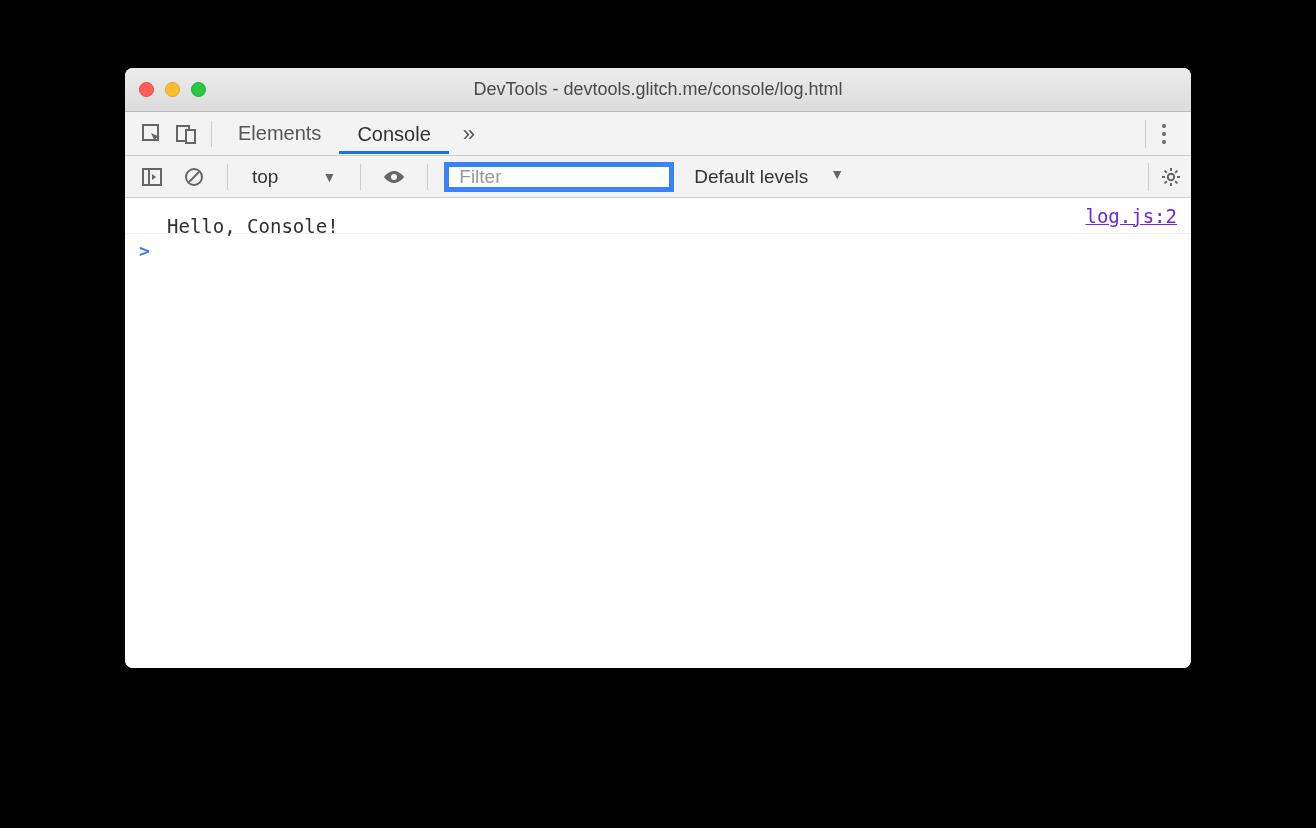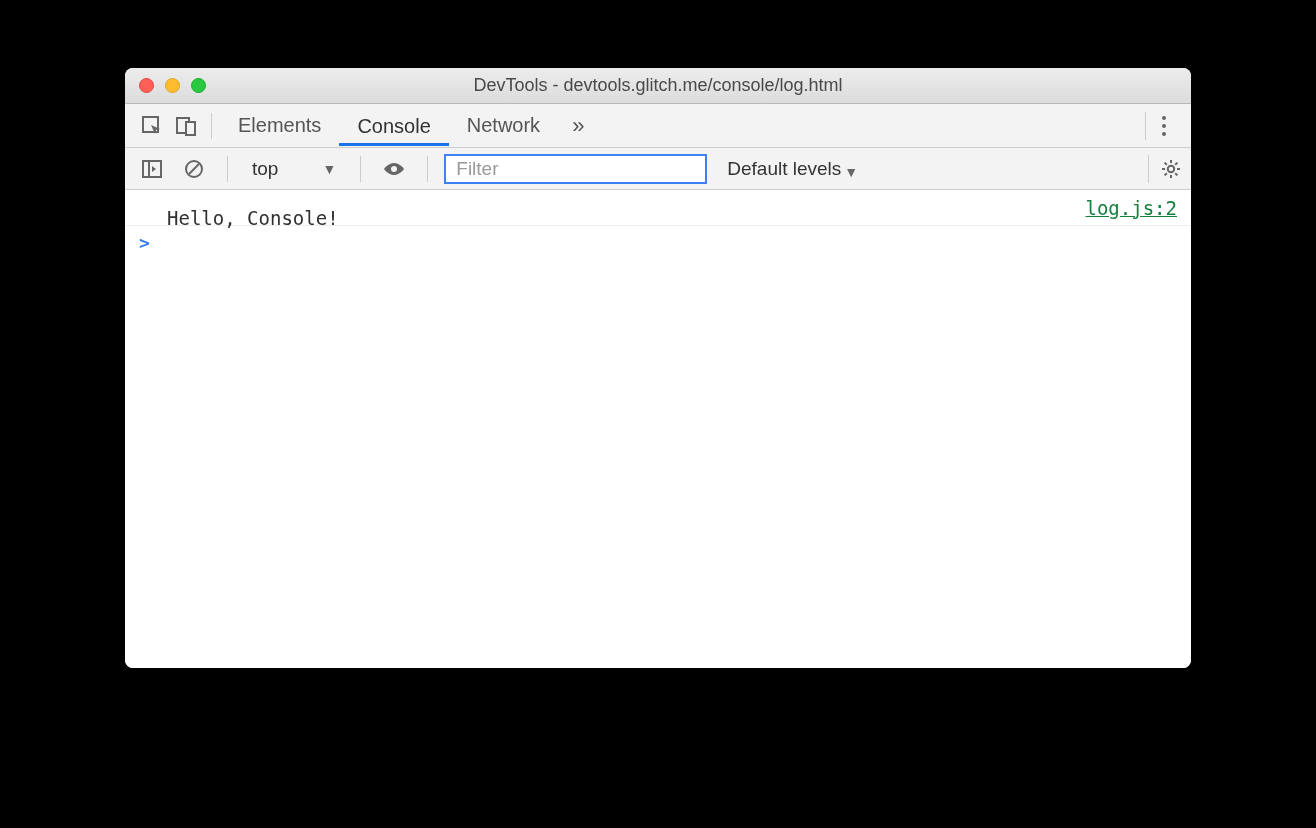--- a/index.html
+++ b/index.html
@@ -18,21 +18,21 @@
     height: 600px;
     background: #fff;
     border-radius: 8px;
     box-shadow: 0 20px 60px rgba(0,0,0,0.5);
     overflow: hidden;
     display: flex;
     flex-direction: column;
   }
   
   .titlebar {
-    height: 36px;
+    height: 44px;
     background: linear-gradient(#ececec, #dcdcdc);
     border-bottom: 1px solid #b9b9b9;
     display: flex;
     align-items: center;
     position: relative;
   }
   .traffic-lights {
     display: flex;
     gap: 11px;
     padding-left: 14px;
@@ -117,30 +117,30 @@
   }
   .context-select {
     display: flex; align-items: center; gap: 44px;
     padding: 0 8px;
     cursor: pointer;
     color: #333;
   }
   .context-select .caret { color: #666; font-size: 14px; }
   .filter-input {
     background: #fff;
-    border: 2px solid #3b82f6;
+    border: 5px solid #3b82f6;
     height: 30px;
-    width: 263px;
+    width: 230px;
     padding: 0 10px;
     font-size: 19px;
     color: #333;
   }
   .filter-input::placeholder { color: #999; }
   .levels {
-    display: flex; align-items: flex-end; gap: 3px;
+    display: flex; align-items: flex-start; gap: 22px;
     cursor: pointer;
     color: #333;
     margin-left: 12px;
   }
   .levels .caret { color: #666; font-size: 14px; }
   .spacer { flex: 1; }
   .gear {
     border-left: 1px solid #ccc;
     padding-left: 12px;
     height: 28px;
@@ -161,21 +161,21 @@
     border-bottom: 1px solid #eee;
     padding: 0 14px;
   }
   .log-msg {
     padding-left: 28px;
     color: #303030;
     margin-top: 20px;
   }
   .log-src {
     margin-left: auto;
-    color: #15803d;
+    color: #6d28d9;
     text-decoration: underline;
     cursor: pointer;
   }
   .prompt-row {
     display: flex;
     align-items: center;
     height: 32px;
     padding: 0 14px;
     color: #367cf1;
     font-weight: bold;
@@ -208,21 +208,20 @@
     </div>
     <div class="icon-btn">
       <svg width="22" height="22" viewBox="0 0 22 22">
           <rect x="2" y="3" width="12" height="15" fill="none" stroke="#666" stroke-width="2"></rect>
           <rect x="11" y="7" width="9" height="13" fill="#f3f3f3" stroke="#666" stroke-width="2"></rect>
         </svg>
     </div>
     <div class="divider"></div>
     <div class="tab">Elements</div>
     <div class="tab active">Console</div>
-    <div class="tab">Network</div>
     <div class="tab-overflow">»</div>
     <div class="kebab">
       <span></span>
         <span></span>
         <span></span>
     </div>
   </div>
 
   <div class="console-toolbar">
     <div class="icon-btn">

